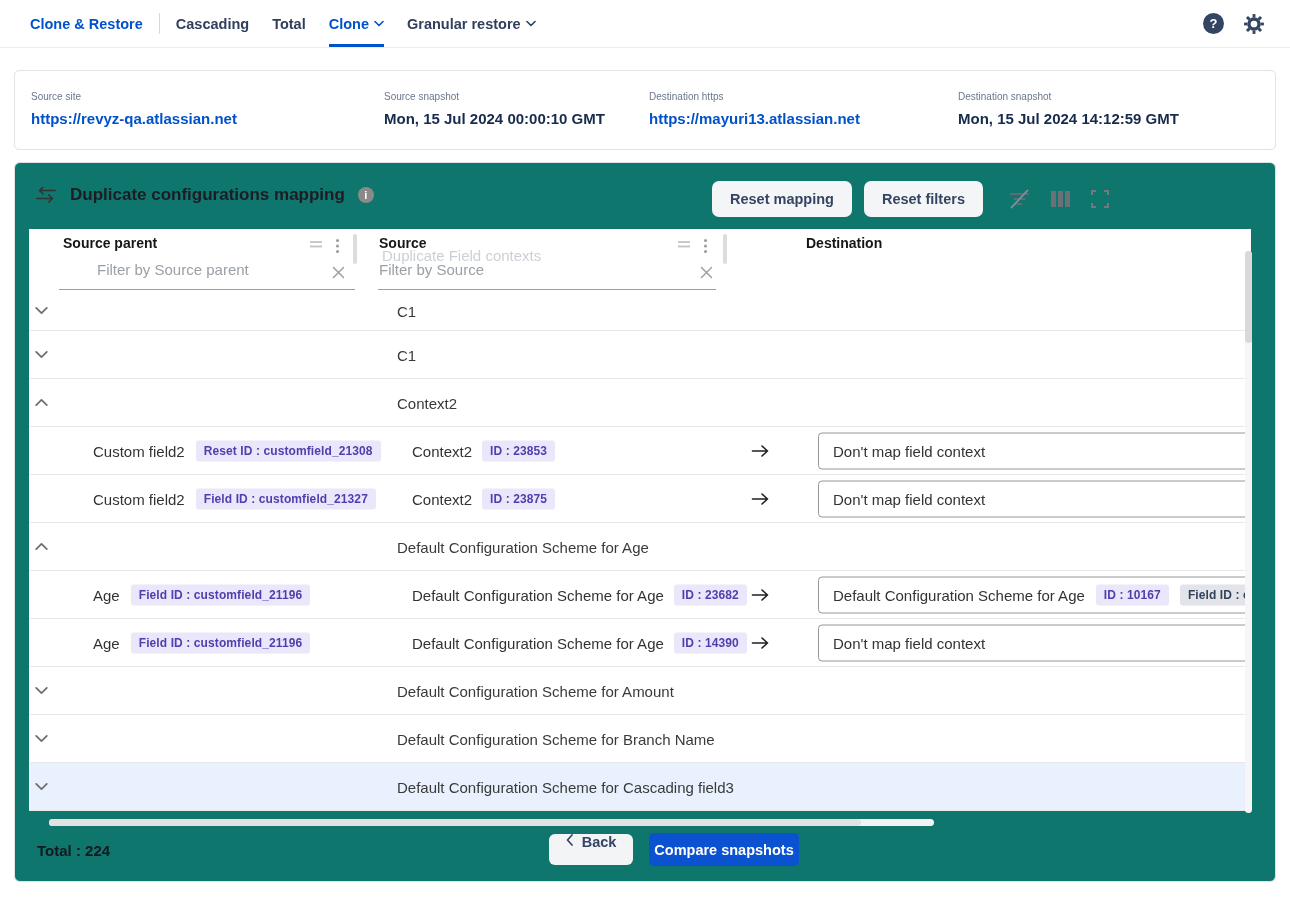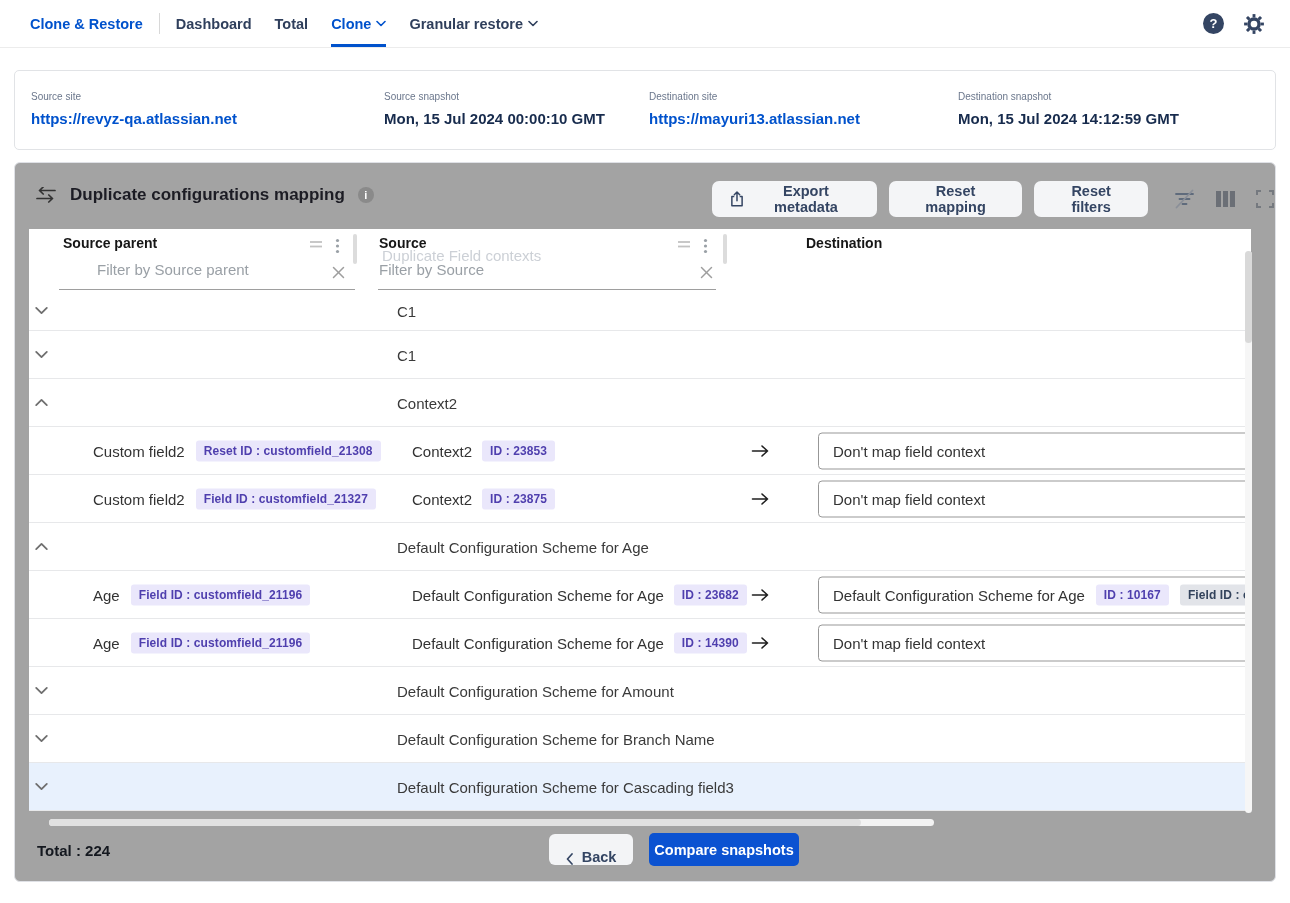--- a/index.html
+++ b/index.html
@@ -22,21 +22,21 @@
 
   
   .info-card { position:absolute; top:70px; left:14px; width:1262px; height:80px; border:1px solid #e1e3e6; border-radius:5px; background:#fff; }
   .info-field { position:absolute; top:20px; }
   .info-field .lab { font-size:10px; color:#6B778C; margin-bottom:8px; }
   .info-field .val { font-size:15px; font-weight:700; color:#172B4D; }
   .info-field .val.link { color:#0052CC; cursor:pointer; }
   .f0 { left:16px; } .f1 { left:325px;margin-left:44px; } .f2 { left:634px; } .f3 { left:943px; }
 
   
-  .main-card { position:absolute; top:162px; left:14px; width:1262px; height:720px; border:1px solid #dfe1e6; border-radius:6px; background:#a3a3a3; }
+  .main-card { position:absolute; top:162px; left:14px; width:1262px; height:720px; border:1px solid #dfe1e6; border-radius:6px; background:#0f766e; }
 
   .panel-title-row { position:absolute; top:22px; left:20px; display:flex; align-items:center; gap:13px; }
   .panel-title { font-size:17px; font-weight:700; color:#1c1c24; }
   .info-dot { width:16px; height:16px; border-radius:50%; background:#8a8a8a; color:#fff; font-size:11px; font-weight:700;
               display:flex; align-items:center; justify-content:center; cursor:pointer; }
 
   .panel-actions { position:absolute; top:18px; left:697px; display:flex; align-items:center; gap:12px; }
   .btn-light { height:36px; background:#F4F5F7; border:none; border-radius:7px; color:#344563; font-family:"Liberation Sans",sans-serif;
                font-size:14.5px; font-weight:600; padding:0 18px; display:flex; align-items:center; gap:9px; cursor:pointer; }
   .tool-icons { display:flex; align-items:center; gap:19px; margin-left:13px; }
@@ -80,31 +80,31 @@
   
   .vscroll { position:absolute; top:88px; left:1230px; width:7px; height:562px; background:#f6f6f6; border-radius:4px; }
   .vscroll .thumb { position:absolute; top:0; left:0; width:7px; height:92px; background:#d9d9d9; border-radius:4px; }
   .hscroll { position:absolute; top:656px; left:34px; width:885px; height:7px; background:#f3f3f3; border-radius:4px; }
   .hscroll .thumb { position:absolute; top:0; left:0; width:812px; height:7px; background:#e1e1e1; border-radius:4px; }
 
   
   .total { position:absolute; top:679px; left:22px; font-size:15px; font-weight:700; color:#14181f; }
   .btn-back { position:absolute; top:671px; left:534px; width:84px; height:31px; background:#F3F4F6; border:none; border-radius:6px;
               color:#344563; font-family:"Liberation Sans",sans-serif; font-size:14.5px; font-weight:600;
-              display:flex; align-items:flex-end; justify-content:center; gap:9px; cursor:pointer; }
+              display:flex; align-items:flex-start; justify-content:center; gap:9px; cursor:pointer; }
   .btn-primary { position:absolute; top:670px; left:634px; width:150px; height:33px; background:#0B52D1; border:none; border-radius:5px;
                  color:#fff; font-family:"Liberation Sans",sans-serif; font-size:14.5px; font-weight:600; cursor:pointer; }
 </style>
 </head>
 <body>
 
 <nav class="topnav">
   <a class="brand">Clone &amp; Restore</a>
   <span class="nav-divider"></span>
-  <a class="nav-item">Dashboard</a>
+  <a class="nav-item">Cascading</a>
   <a class="nav-item">Total</a>
   <a class="nav-item active">
     <span>Clone</span>
     <svg width="10" height="7" viewBox="0 0 10 7">
         <path d="M1 1.5 5 5.5 9 1.5" stroke="#0052CC" stroke-width="1.6" fill="none" stroke-linecap="round" stroke-linejoin="round"></path>
       </svg>
   </a>
   <a class="nav-item">
     <span>Granular restore</span>
     <svg width="10" height="7" viewBox="0 0 10 7">
@@ -136,48 +136,41 @@
 <section class="info-card">
   <div class="info-field f0">
     <div class="lab">Source site</div>
     <div class="val link">https://revyz-qa.atlassian.net</div>
   </div>
   <div class="info-field f1">
     <div class="lab">Source snapshot</div>
     <div class="val">Mon, 15 Jul 2024 00:00:10 GMT</div>
   </div>
   <div class="info-field f2">
-    <div class="lab">Destination site</div>
+    <div class="lab">Destination https</div>
     <div class="val link">https://mayuri13.atlassian.net</div>
   </div>
   <div class="info-field f3">
     <div class="lab">Destination snapshot</div>
     <div class="val">Mon, 15 Jul 2024 14:12:59 GMT</div>
   </div>
 </section>
 
 <section class="main-card">
 
   <div class="panel-title-row">
     <svg width="22" height="16" viewBox="0 0 22 16">
       <path d="M20 4.5H5M8.2 1 4.5 4.5l3.7 3.5" stroke="#333" stroke-width="1.7" fill="none" stroke-linecap="round" stroke-linejoin="round" transform="translate(0,-1)"></path>
       <path d="M2 11.5h15M13.8 8l3.7 3.5-3.7 3.5" stroke="#333" stroke-width="1.7" fill="none" stroke-linecap="round" stroke-linejoin="round"></path>
     </svg>
     <h2 class="panel-title">Duplicate configurations mapping</h2>
     <span class="info-dot">i</span>
   </div>
 
   <div class="panel-actions">
-    <button class="btn-light">
-      <svg width="15" height="18" viewBox="0 0 15 18">
-        <path d="M4.6 6.2H2v10h11v-10h-2.6" stroke="#344563" stroke-width="1.6" fill="none" stroke-linejoin="round"></path>
-        <path d="M7.5 11V1.6M4.6 4.4 7.5 1.5l2.9 2.9" stroke="#344563" stroke-width="1.6" fill="none" stroke-linecap="round" stroke-linejoin="round"></path>
-      </svg>
-      <span>Export metadata</span>
-    </button>
     <button class="btn-light">
       <span>Reset mapping</span>
     </button>
     <button class="btn-light">
       <span>Reset filters</span>
     </button>
     <div class="tool-icons">
       <button class="icon-btn">
         <svg width="23" height="22" viewBox="0 0 23 22">
           <g stroke="#5f6b7c" stroke-width="1.8" stroke-linecap="round">

